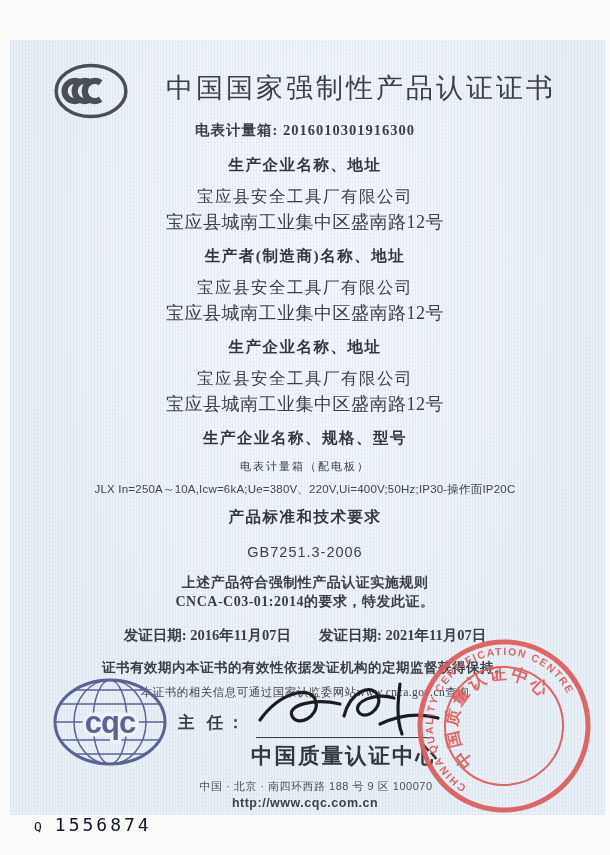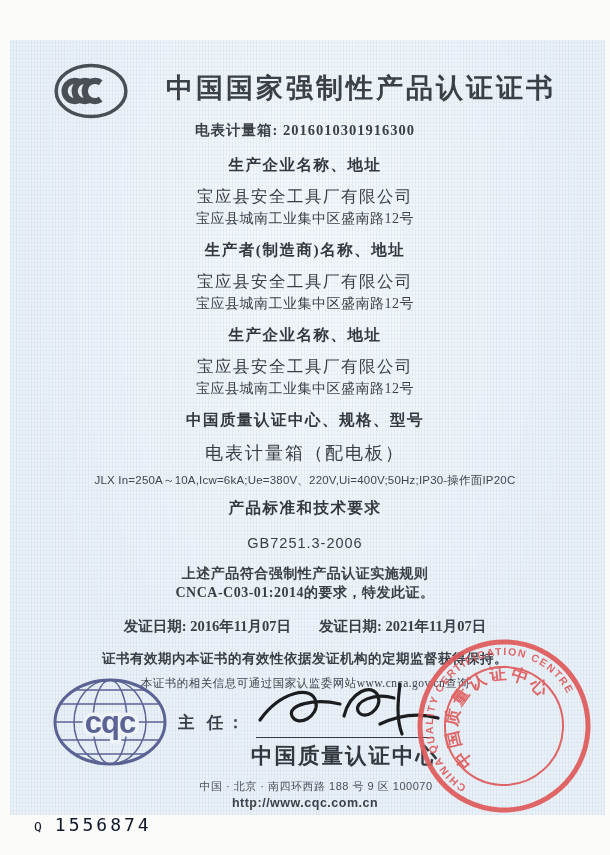--- a/index.html
+++ b/index.html
@@ -17,29 +17,29 @@
       repeating-linear-gradient(90deg, rgba(125,165,205,0.10) 0 1px, rgba(255,255,255,0) 1px 3px),
       repeating-linear-gradient(0deg, rgba(140,175,215,0.07) 0 1px, rgba(255,255,255,0) 1px 4px),
       radial-gradient(ellipse at 50% 30%, rgba(255,255,255,0.55), rgba(255,255,255,0) 70%);
   }
   .abs{position:absolute;}
   .ctr{left:0;right:0;text-align:center;}
 
   
   .ccc-logo{left:52px;top:60px;width:78px;height:62px;}
   .title{left:132px;right:20px;top:70px;text-align:center;
-    font-size:27px;font-weight:bold;letter-spacing:3px;color:#3b4046;}
+    font-size:27px;font-weight:normal;letter-spacing:3px;color:#3b4046;}
   .certno{top:121px;font-size:14.5px;font-weight:bold;color:#3b4046;letter-spacing:1px;}
 
   
   .col{position:absolute;left:40px;right:40px;top:155px;text-align:center;color:#3a3f45;}
   .h{font-size:15.5px;font-weight:bold;letter-spacing:1.5px;margin:0 0 10px 0;color:#33383e;}
   .company{font-size:16.5px;letter-spacing:1.5px;margin:0 0 2px 0;}
-  .addr{font-size:14px;letter-spacing:0.5px;margin:0 0 12px 0;}
-  .product-name{font-size:18px;letter-spacing:2px;margin:2px 0 8px 0;}
+  .addr{font-size:18px;letter-spacing:0.5px;margin:0 0 12px 0;}
+  .product-name{font-size:11px;letter-spacing:2px;margin:2px 0 8px 0;}
   .spec{font-size:11.5px;letter-spacing:0.2px;margin:0 0 10px 0;
     font-family:"Liberation Sans","DejaVu Sans",sans-serif;color:#41464c;}
   .std-val{font-size:14.5px;letter-spacing:1px;margin:16px 0 14px 0;
     font-family:"Liberation Sans","DejaVu Sans",sans-serif;}
   .statement{font-size:14px;font-weight:bold;letter-spacing:0.5px;line-height:1.35;margin:2px 0 14px 0;}
   .dates{display:flex;justify-content:center;gap:28px;font-size:14.5px;font-weight:bold;margin:4px 0 14px 0;}
   .validity{font-size:13.5px;font-weight:bold;letter-spacing:0.5px;margin:0 0 8px 0;}
   .infonote{font-size:11.5px;letter-spacing:0.5px;color:#3e434a;}
 
   
@@ -85,21 +85,21 @@
     <div class="addr">宝应县城南工业集中区盛南路12号</div>
 
     <div class="h">生产者(制造商)名称、地址</div>
     <div class="company">宝应县安全工具厂有限公司</div>
     <div class="addr">宝应县城南工业集中区盛南路12号</div>
 
     <div class="h">生产企业名称、地址</div>
     <div class="company">宝应县安全工具厂有限公司</div>
     <div class="addr">宝应县城南工业集中区盛南路12号</div>
 
-    <div class="h">中国质量认证中心、规格、型号</div>
+    <div class="h">生产企业名称、规格、型号</div>
     <div class="product-name">电表计量箱（配电板）</div>
     <div class="spec">JLX In=250A～10A,Icw=6kA;Ue=380V、220V,Ui=400V;50Hz;IP30-操作面IP20C</div>
 
     <div class="h">产品标准和技术要求</div>
     <div class="std-val">GB7251.3-2006</div>
 
     <div class="statement">
       <div>上述产品符合强制性产品认证实施规则</div>
       <div>CNCA-C03-01:2014的要求，特发此证。</div>
     </div>

